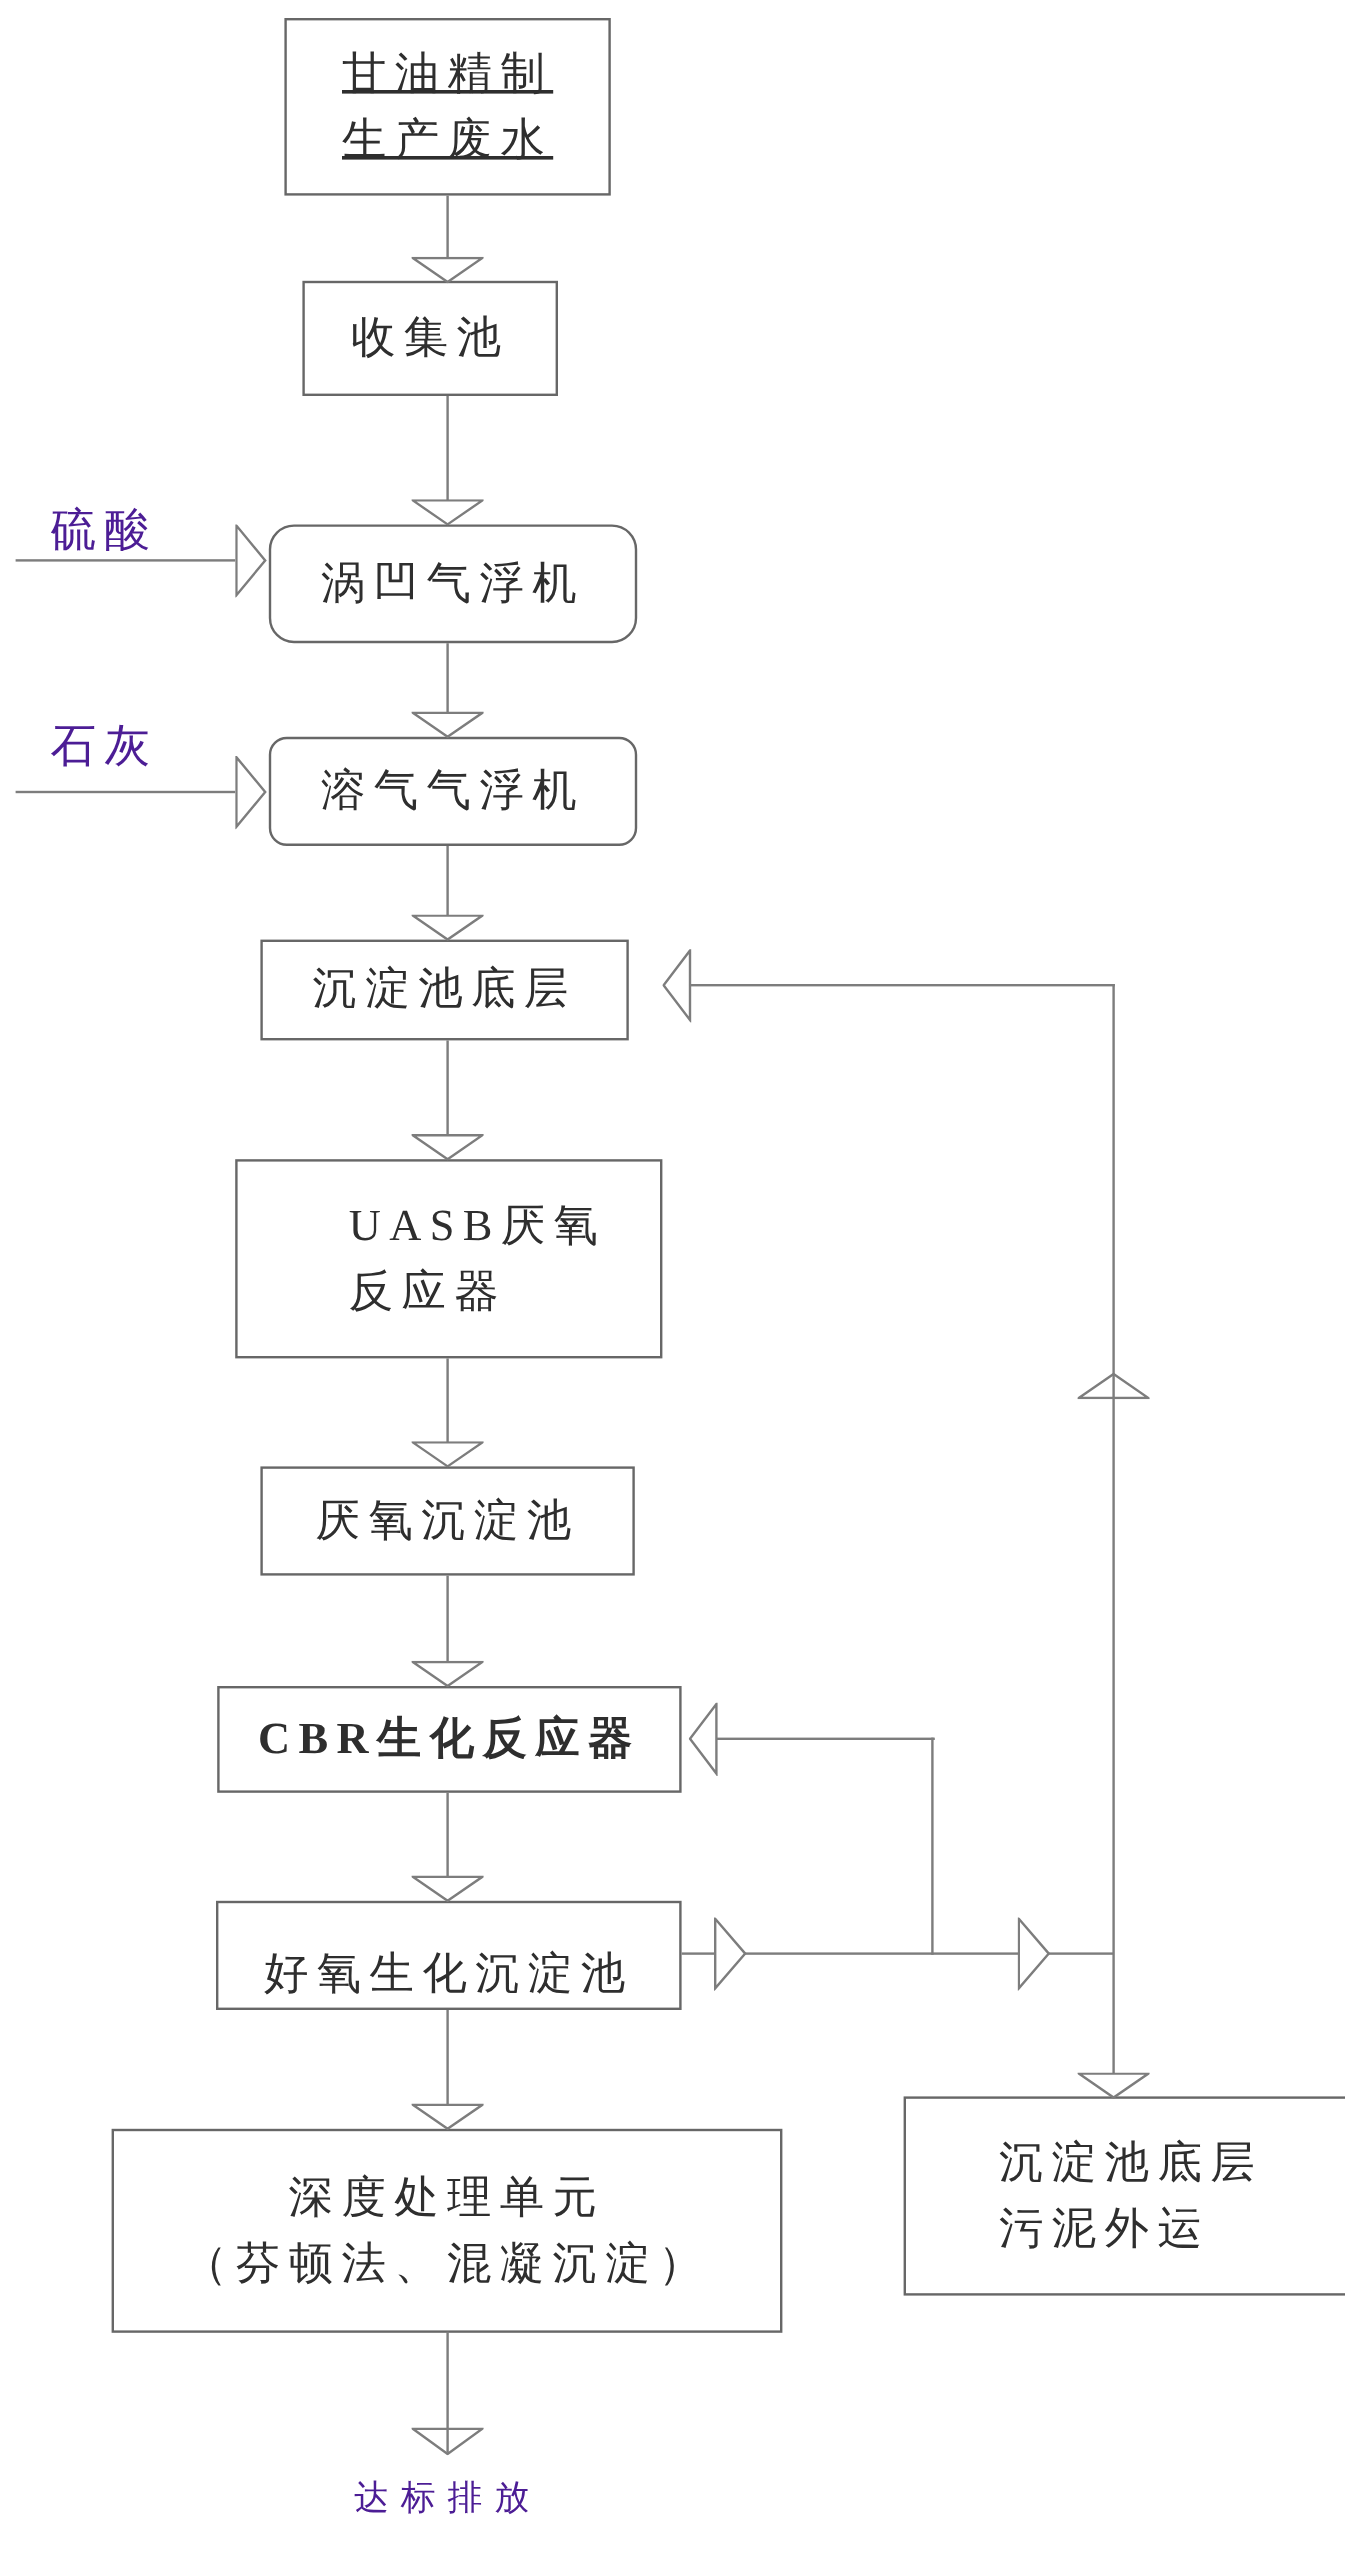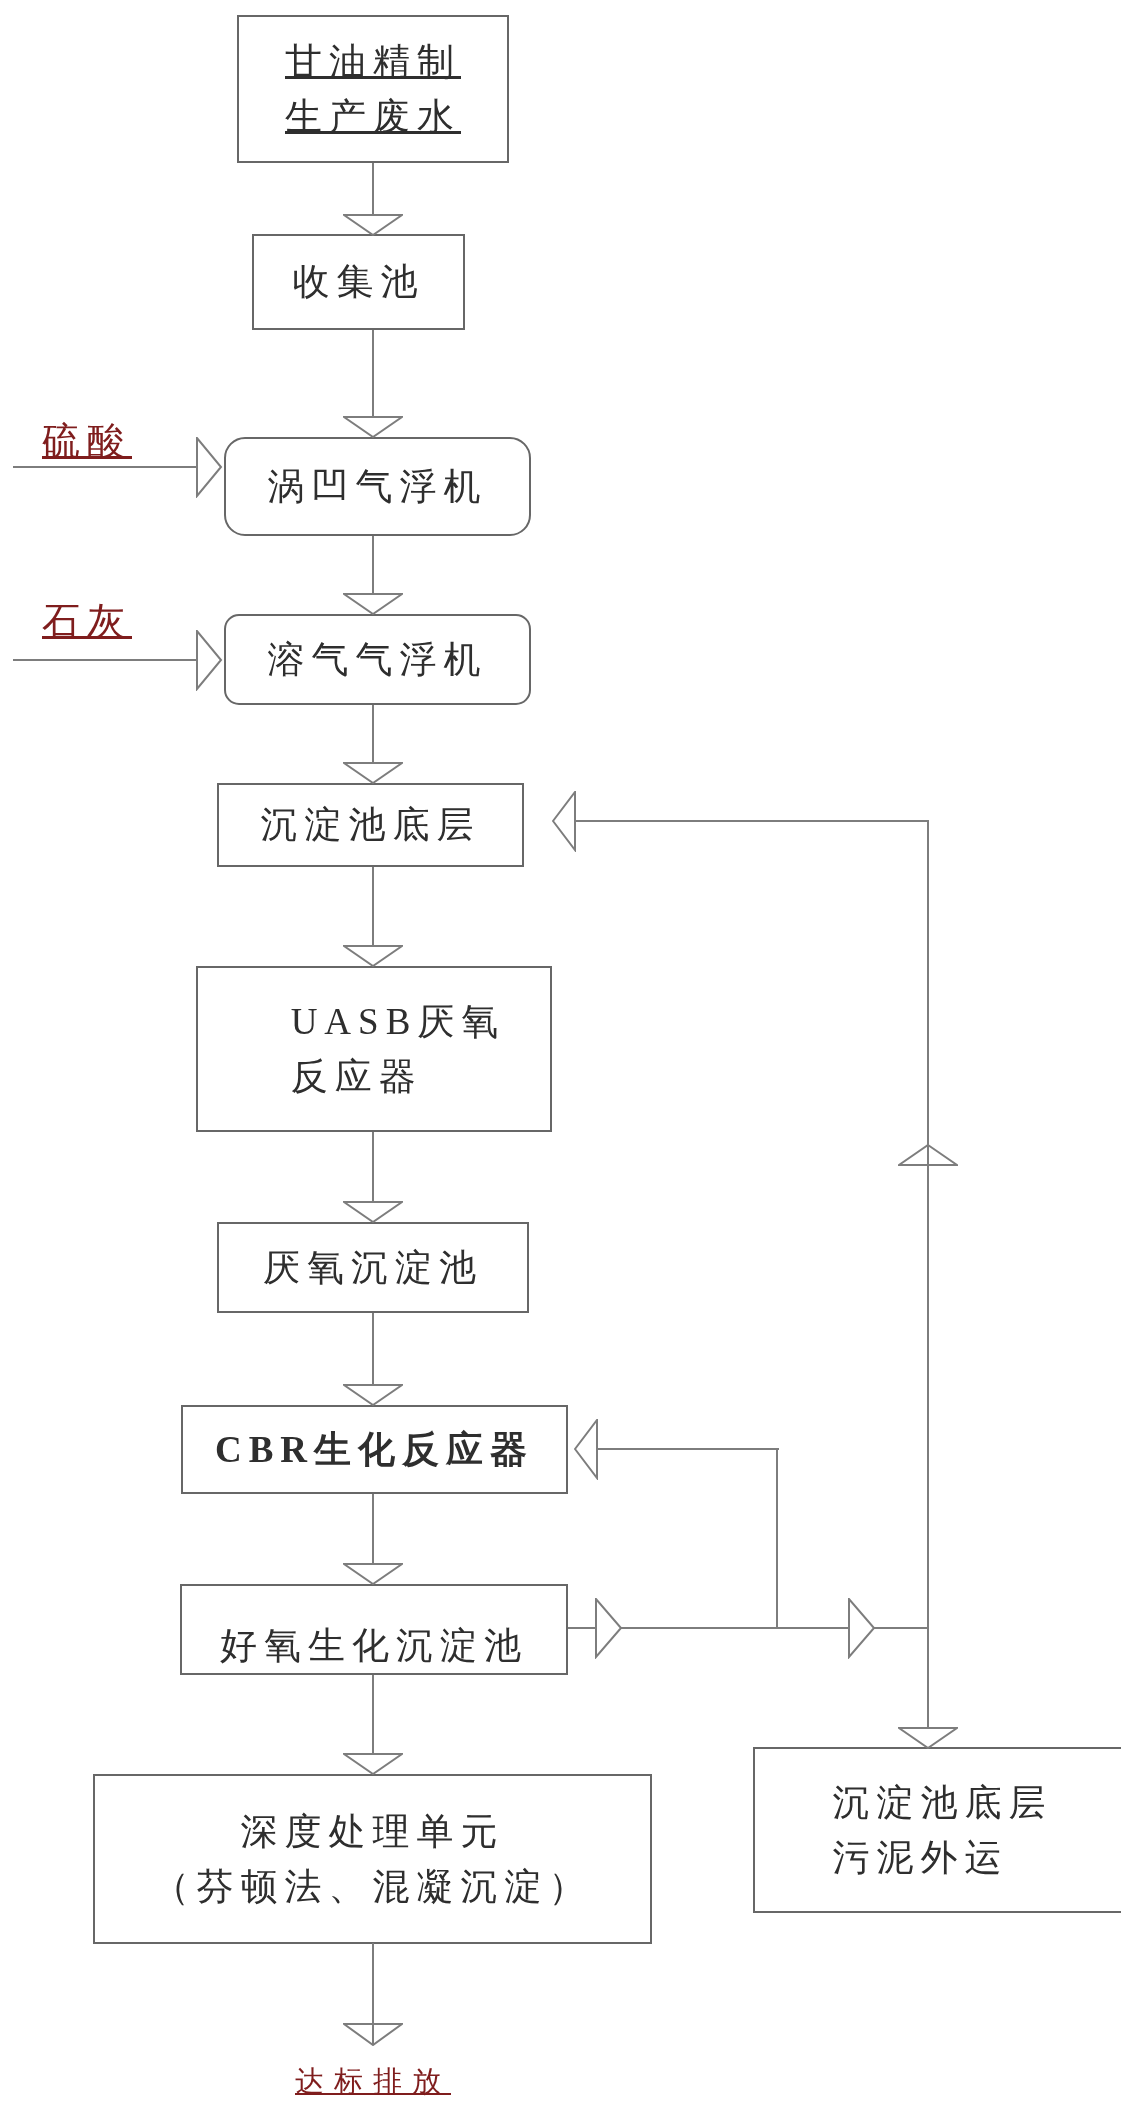--- a/index.html
+++ b/index.html
@@ -13,23 +13,22 @@
     display:flex;align-items:center;justify-content:center;
   }
   .lbl{
     white-space:pre-line;text-align:center;font-size:37px;letter-spacing:7px;
     line-height:1.5;color:#2e2e2e;
   }
   .lbl.left{text-align:left;}
   .ln{position:absolute;background:#7d7d7d;}
   .arr{position:absolute;display:block;}
   .freetext{
-    position:absolute;font-size:38px;letter-spacing:7px;color:#7f1d1d;
+    position:absolute;font-size:38px;letter-spacing:7px;color:#4c1d95;
     white-space:nowrap;
-    text-decoration:underline;
   }
   .outlabel{font-size:29px;letter-spacing:10px;text-align:center;}
 </style>
 </head>
 <body>
 
 <div class="box" style="left:237px;top:15px;width:272px;height:148px;text-decoration:underline;">
   <span class="lbl">甘油精制
 生产废水</span>
 </div>

